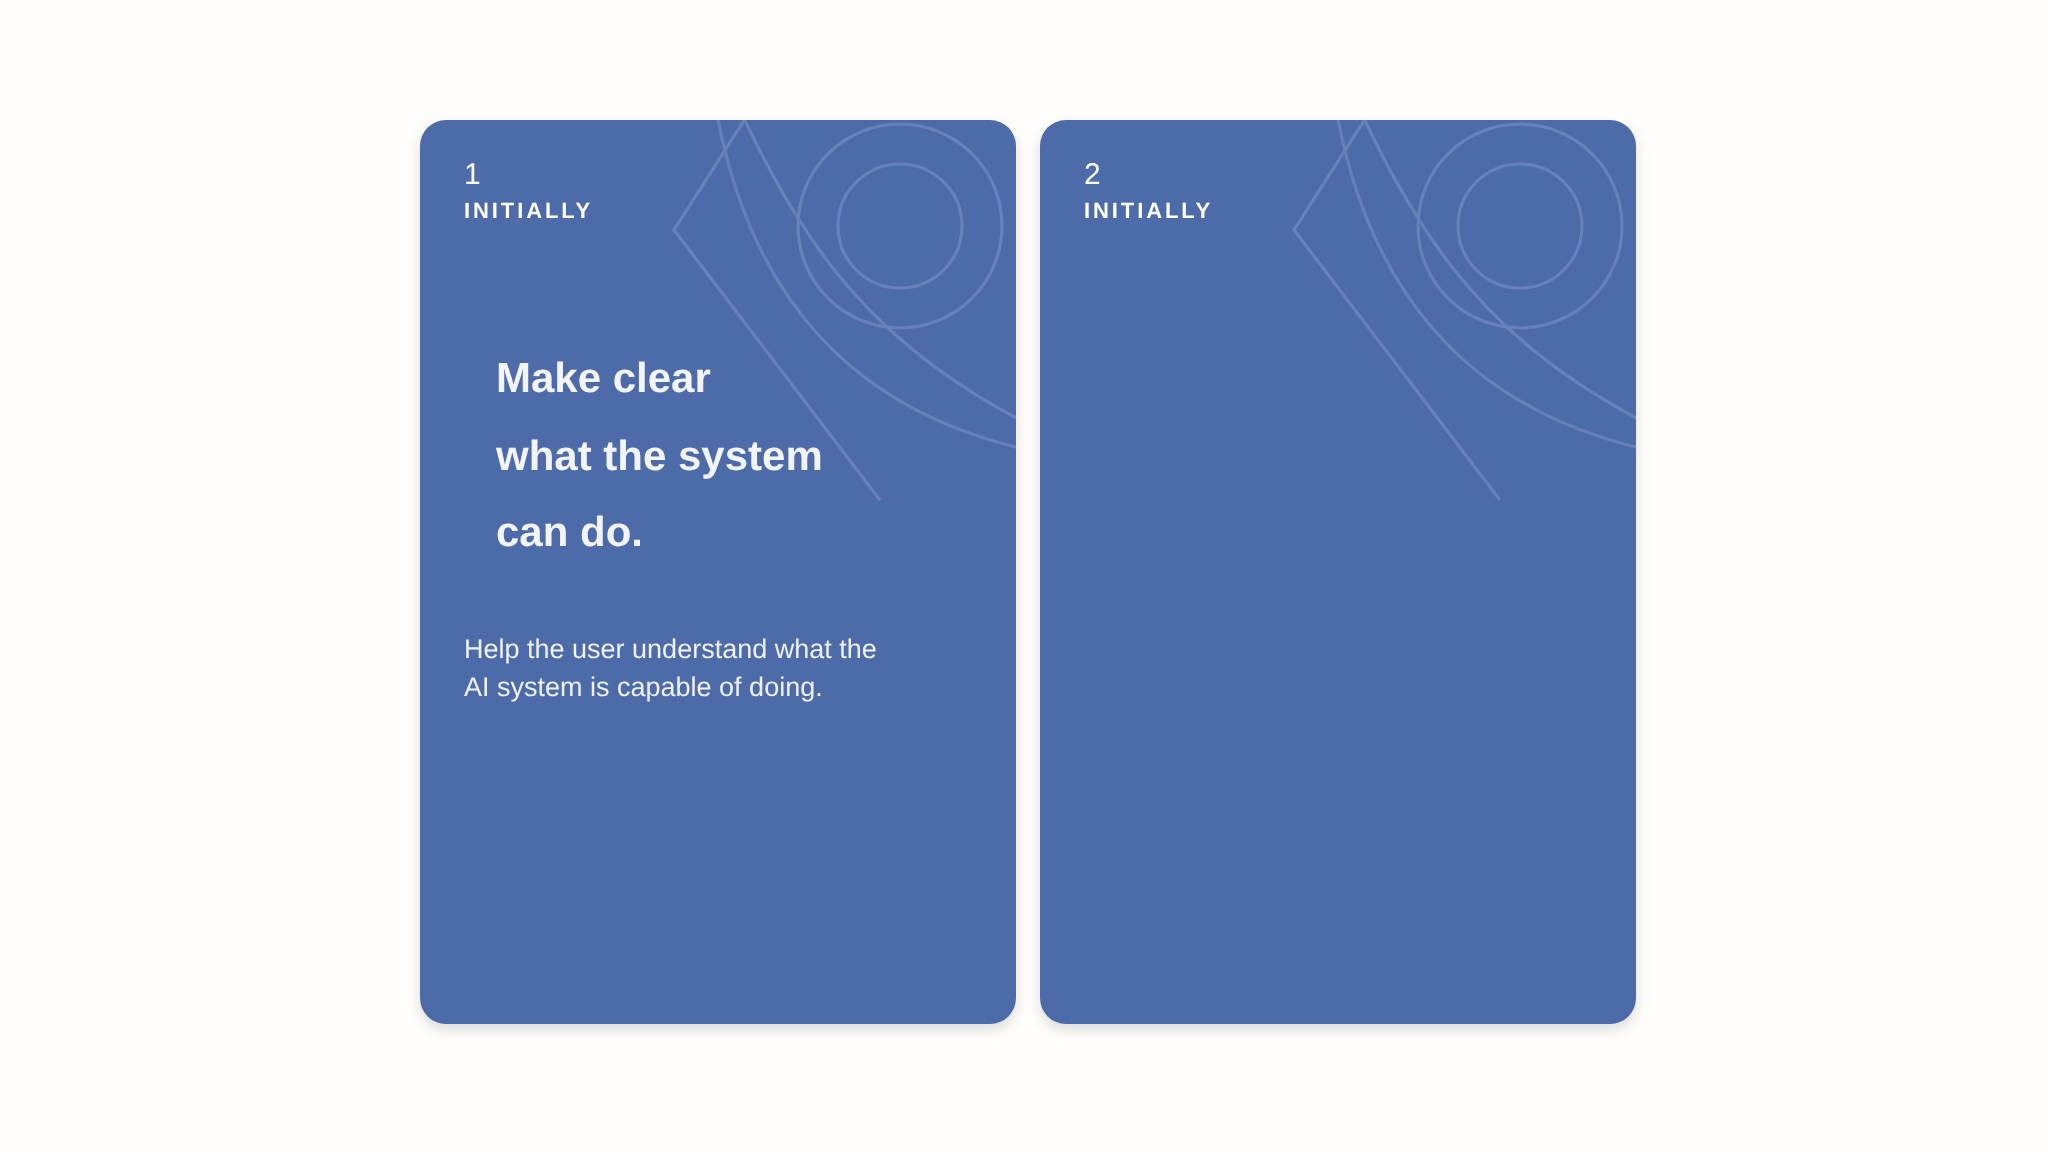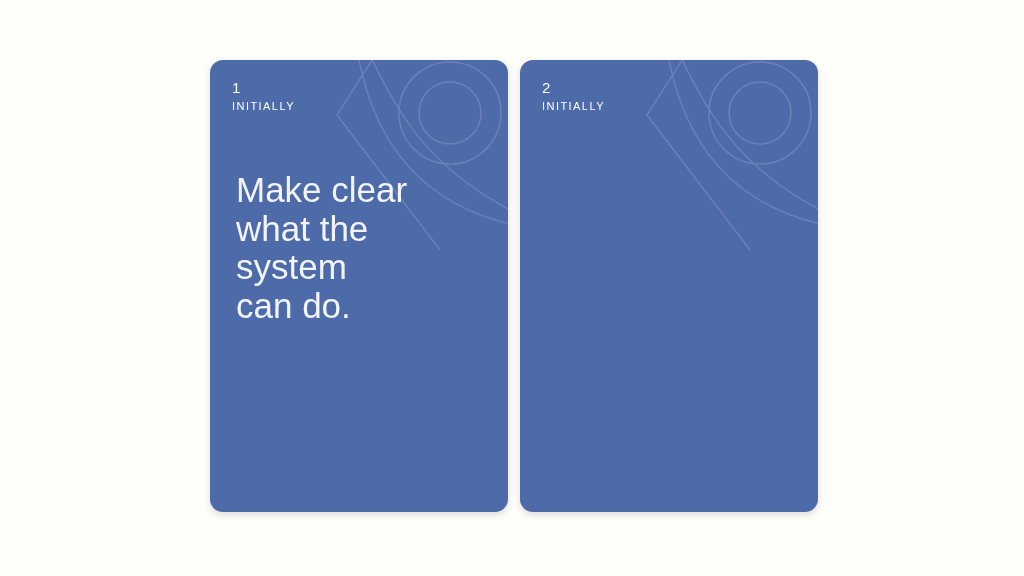--- a/index.html
+++ b/index.html
@@ -57,30 +57,30 @@
     color: #ffffff;
     font-size: 15px;
     line-height: 19px;
     font-weight: 400;
     margin: 0;
   }
   .card-eyebrow {
     color: #ffffff;
     font-size: 11px;
     line-height: 15px;
-    font-weight: 400;
+    font-weight: 700;
     letter-spacing: 1.45px;
     margin: 2px 0 4px 0;
   }
   .card-headline {
     color: #f2f4fa;
-    font-size: 35px;
+    font-size: 21px;
     line-height: 38.5px;
-    font-weight: 400;
-    margin: 4px;
+    font-weight: 700;
+    margin: 16px;
     white-space: pre-line;
   }
   .card--one .card-headline { margin-top: 57px; }
   .card--two .card-headline { margin-top: 57px; }
 
   .card-description {
     color: #eef1f8;
     font-size: 13.5px;
     line-height: 19.5px;
     font-weight: 400;
@@ -106,20 +106,22 @@
           <circle cx="240" cy="53" r="31"></circle>
           <circle cx="240" cy="53" r="51"></circle>
         </g>
       </svg>
       <div class="card-body">
         <p class="card-number">1</p>
         <p class="card-eyebrow">INITIALLY</p>
         <p class="card-headline">Make clear
 what the system
 can do.</p>
+        <p class="card-description">Help the user understand what the
+AI system is capable of doing.</p>
       </div>
     </div>
 
     <div class="card card--two">
       <svg class="card-watermark" viewBox="0 0 298 452" aria-hidden="true">
         <g fill="none" stroke="#6d85bc" stroke-width="1.6" opacity="0.85">
           <polyline points="175,-20 127,55 230,190"></polyline>
           <path d="M152,-22 C 185,50 215,105 300,150"></path>
           <path d="M146,-18 C 160,80 210,150 320,168" opacity="0.95"></path>
           <circle cx="240" cy="53" r="31"></circle>

